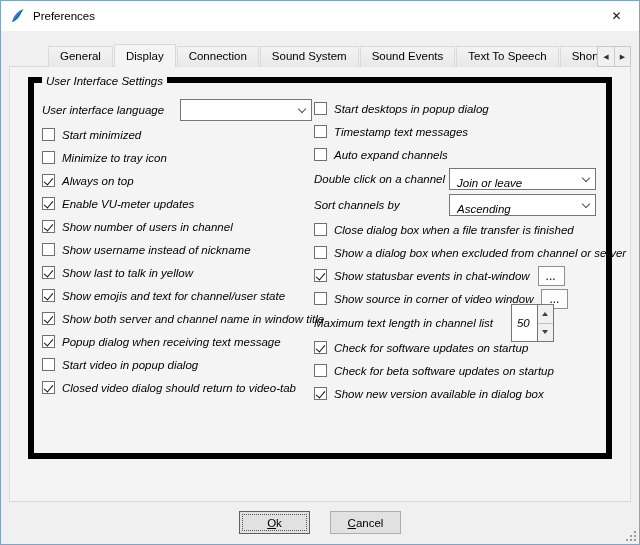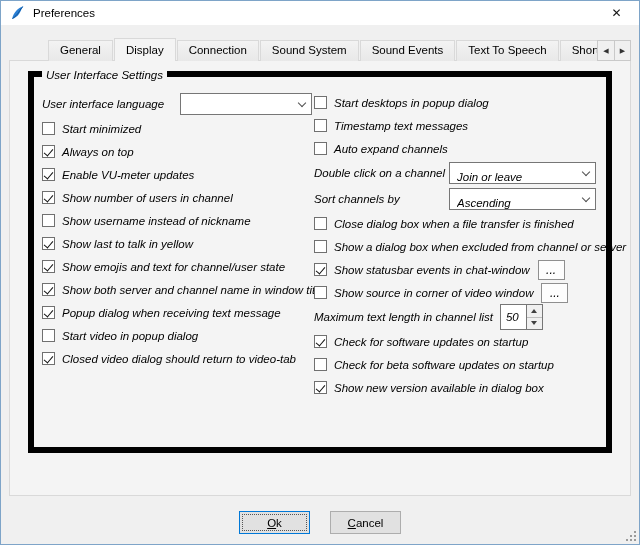--- a/index.html
+++ b/index.html
@@ -11,21 +11,21 @@
     background: #fff;
   }
   .window {
     width: 640px; height: 545px;
     background: #f0f0f0;
     border: 1px solid #7ea4c8;
     position: relative;
     overflow: hidden;
   }
   
-  .titlebar { height: 24px; background: #ffffff; display: flex; align-items: center; }
+  .titlebar { height: 30px; background: #ffffff; display: flex; align-items: center; }
   .app-icon { margin: 0 7px 0 9px; display: flex; }
   .title-text { font-size: 11.5px; }
   .close-btn {
     margin-left: auto; width: 45px; height: 100%;
     display: flex; align-items: center; justify-content: center;
     font-size: 12px; color: #111; cursor: default;
   }
   
   .content { padding: 0 8px; }
   .tabs-row {
@@ -81,21 +81,21 @@
   .combo-text { flex: 1; overflow: hidden; }
   .chev-box { width: 19px; flex: none; align-self: stretch; display: flex; align-items: center; justify-content: center; }
   .chev { width: 6px; height: 6px; border-right: 1.4px solid #505050; border-bottom: 1.4px solid #505050; transform: rotate(45deg); margin-top: -2px; }
   
   .mini-btn {
     margin-left: 8px; width: 27px; height: 20px;
     background: #fdfdfd; border: 1px solid #8f8f8f;
     display: flex; align-items: center; justify-content: center; font-size: 12px;
   }
   
-  .spin { display: flex; height: 26px; margin-left: 7px; }
+  .spin { display: flex; height: 38px; margin-left: 18px; }
   .spin-value { width: 27px; border: 1px solid #767676; background: #fff; display: flex; align-items: center; padding-left: 5px; }
   .spin-btns { width: 16px; display: flex; flex-direction: column; border: 1px solid #767676; border-left: none; background: #f0f0f0; }
   .spin-btn { flex: 1; display: flex; align-items: center; justify-content: center; }
   .spin-btn:first-child { border-bottom: 1px solid #bfbfbf; }
   .tri-up   { width: 0; height: 0; border-left: 3px solid transparent; border-right: 3px solid transparent; border-bottom: 4px solid #404040; }
   .tri-down { width: 0; height: 0; border-left: 3px solid transparent; border-right: 3px solid transparent; border-top: 4px solid #404040; }
   
   .footer { position: absolute; left: 0; right: 0; bottom: 10px; display: flex; justify-content: center; gap: 20px; }
   .btn {
     min-width: 71px; height: 23px; padding: 0 12px;
@@ -161,20 +161,24 @@
                     <span class="chev"></span>
                   </span>
               </div>
             </div>
 
             <div class="row">
               <span class="checkbox"></span>
               <span class="lbl">Start minimized</span>
             </div>
             <div class="row">
+              <span class="checkbox"></span>
+              <span class="lbl">Minimize to tray icon</span>
+            </div>
+            <div class="row">
               <span class="checkbox checked"></span>
               <span class="lbl">Always on top</span>
             </div>
             <div class="row">
               <span class="checkbox checked"></span>
               <span class="lbl">Enable VU-meter updates</span>
             </div>
             <div class="row">
               <span class="checkbox checked"></span>
               <span class="lbl">Show number of users in channel</span>

